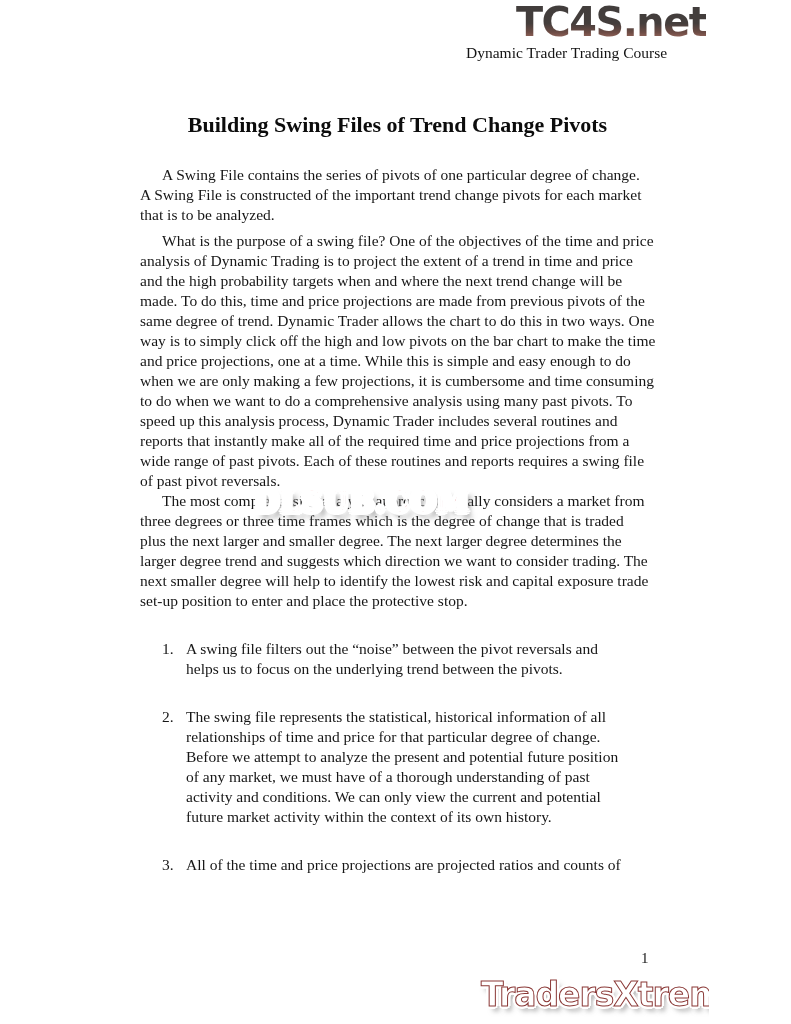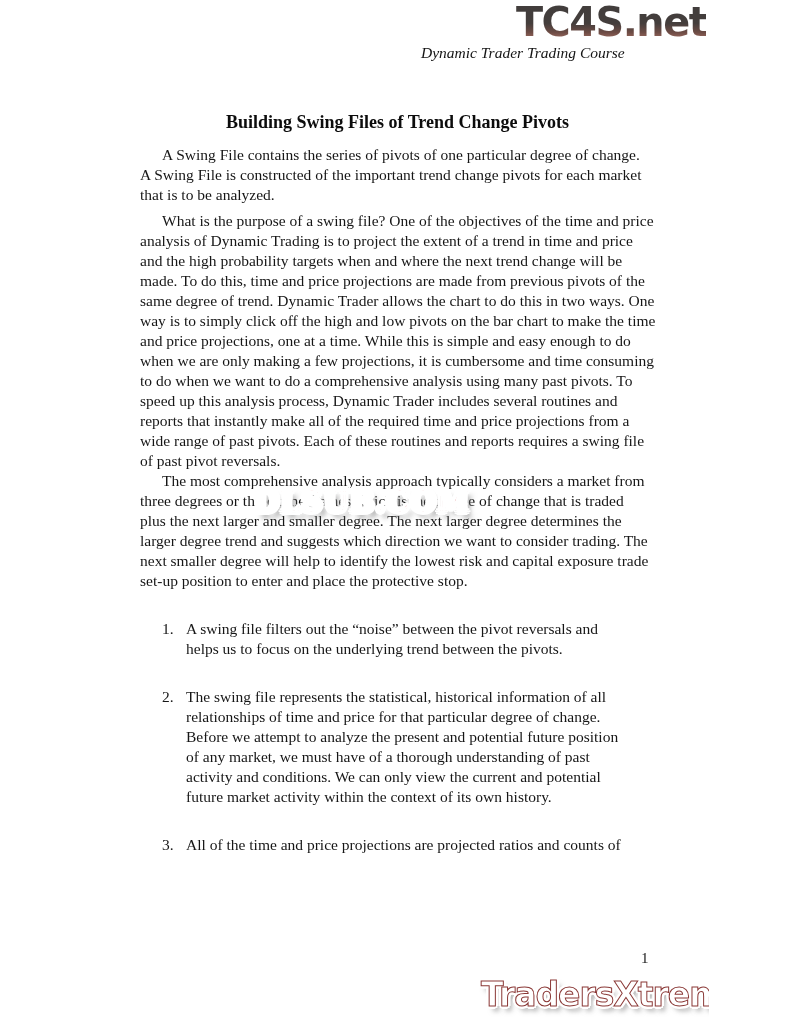--- a/index.html
+++ b/index.html
@@ -11,32 +11,32 @@
   
   .tc4s-logo {
     position:absolute; top:2px; right:3px;
     font-family:"DejaVu Sans", sans-serif; font-weight:bold;
     font-size:41px; letter-spacing:-1.5px; line-height:1;
     background:linear-gradient(180deg,#413d3c 0%,#443e3c 52%,#6d4c45 74%,#96655b 88%,#c4a79e 100%);
     -webkit-background-clip:text; background-clip:text; color:transparent;
     transform:scaleX(0.97); transform-origin:right top;
   }
   .course-subtitle {
-    position:absolute; left:421px; top:44px;
-    font-style:italic; font-size:15.5px; color:#141414; white-space:nowrap;
+    position:absolute; left:466px; top:44px;
+    font-size:15.5px; color:#141414; white-space:nowrap;
   }
 
   
   .doc-title {
     position:absolute; left:140px; top:112px; width:515px; margin:0;
-    text-align:center; font-size:18px; font-weight:bold; color:#0c0c0c;
+    text-align:center; font-size:22px; font-weight:bold; color:#0c0c0c;
   }
 
   
-  .body-text { position:absolute; left:140px; top:145px; width:530px; }
+  .body-text { position:absolute; left:140px; top:165px; width:530px; }
   .line { font-size:15.5px; line-height:20px; white-space:pre; color:#161616; }
   .indent { text-indent:22px; }
   .body-text > .para:nth-child(1) { margin-bottom:6px; }
   .body-text > .para:nth-child(3) { margin-bottom:28px; }
   .body-text > .list-item { margin-bottom:28px; }
   .li-line { padding-left:22px; }
   .li-num { display:inline-block; width:24px; }
   .li-cont { padding-left:46px; }
 
   

